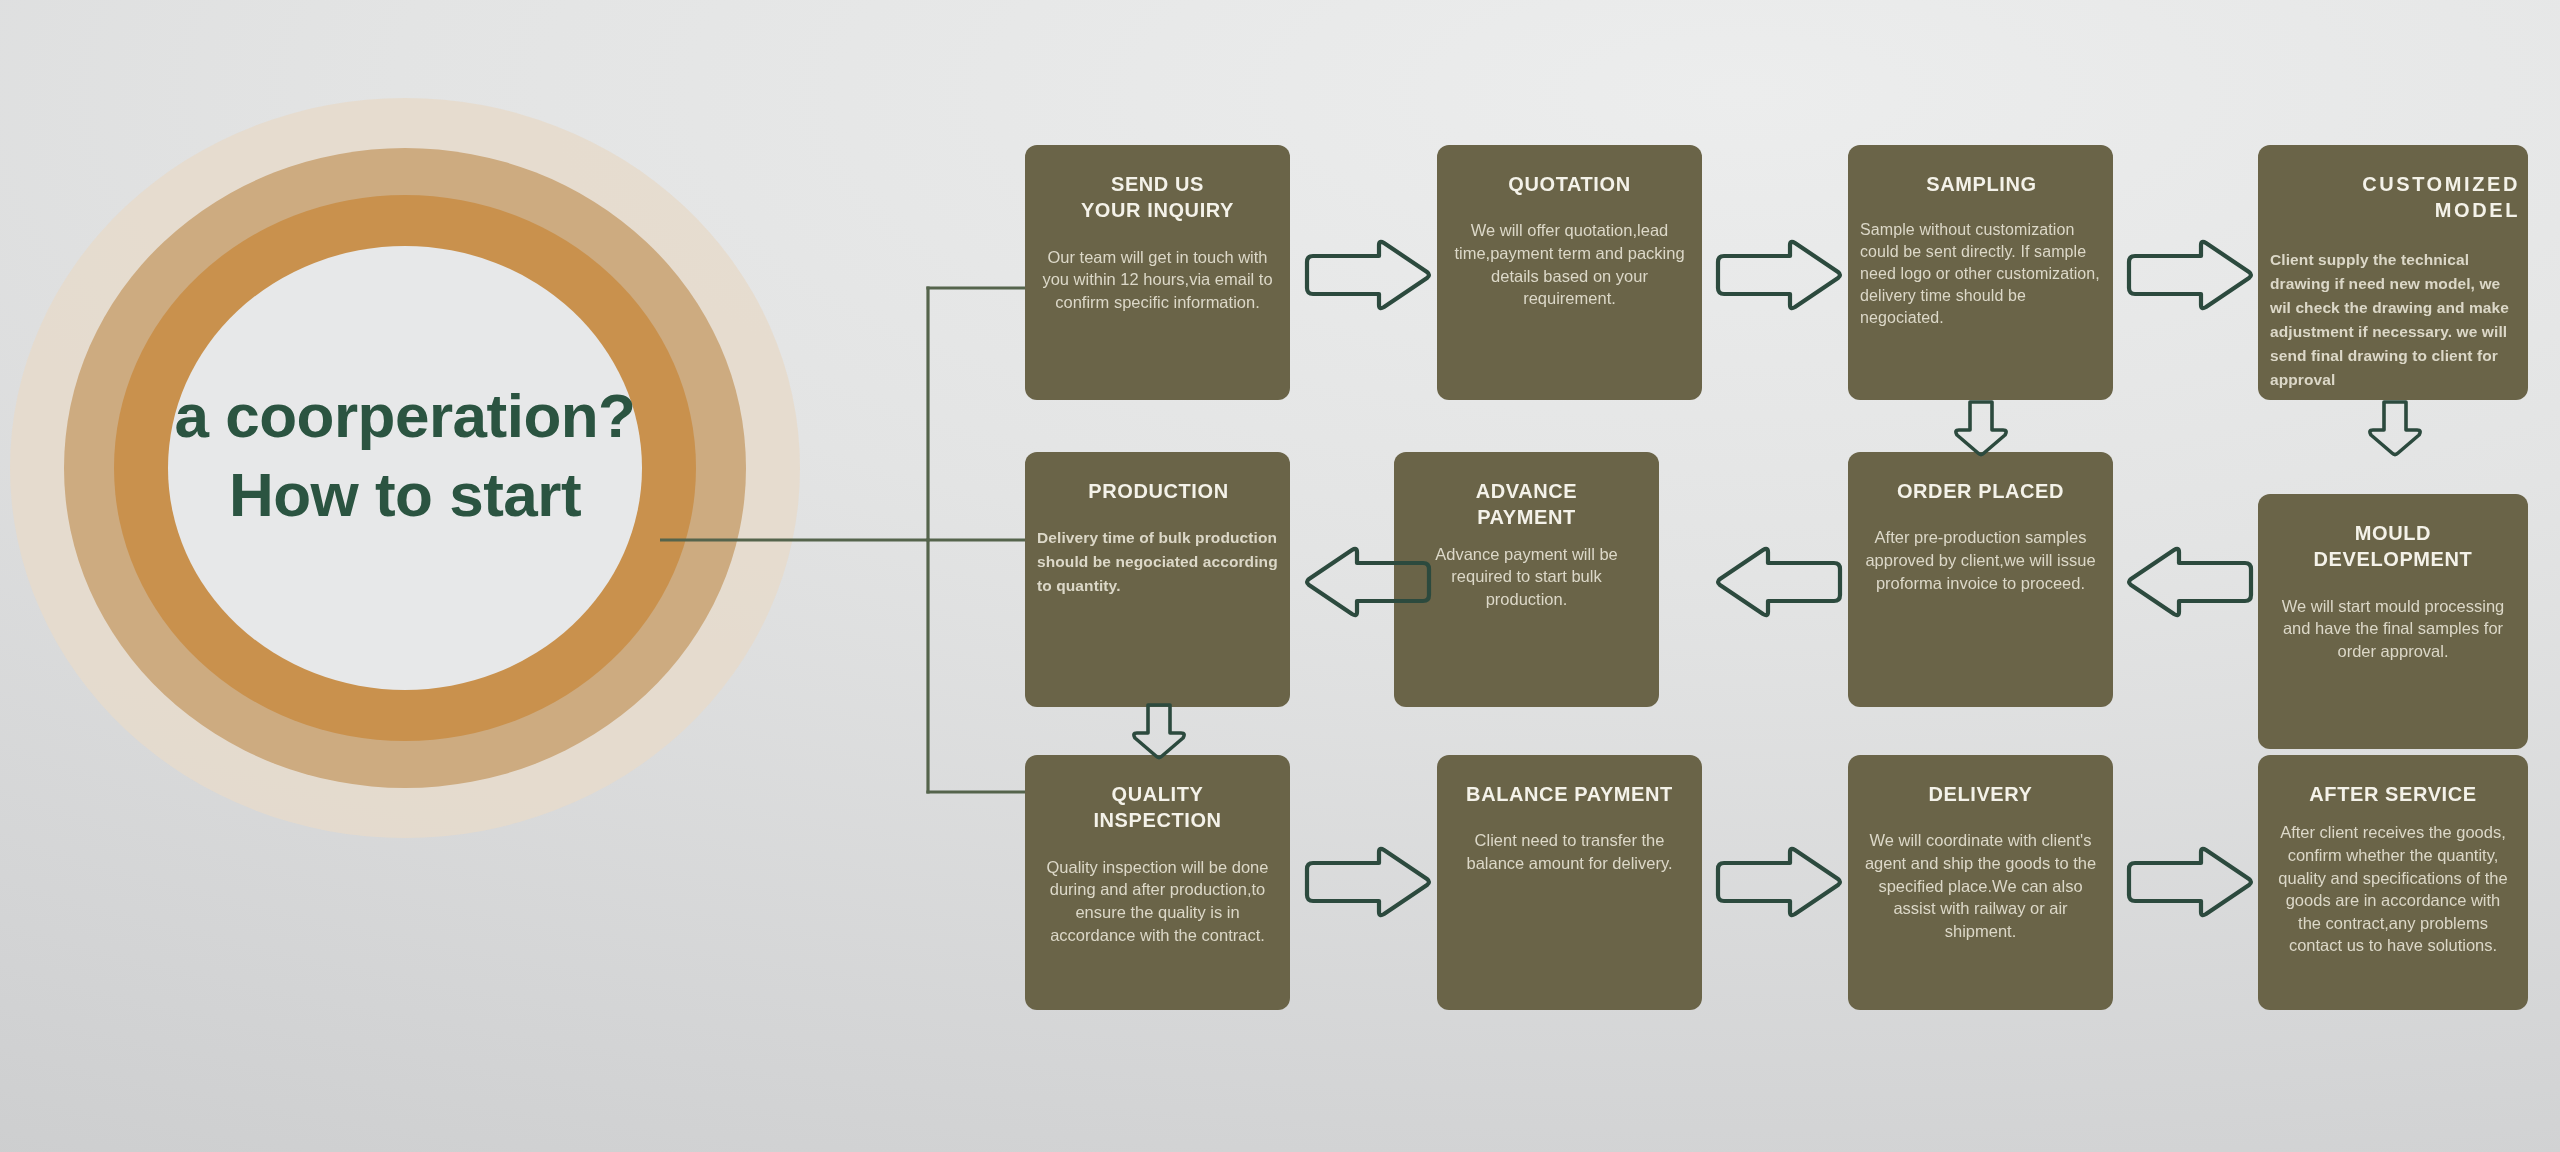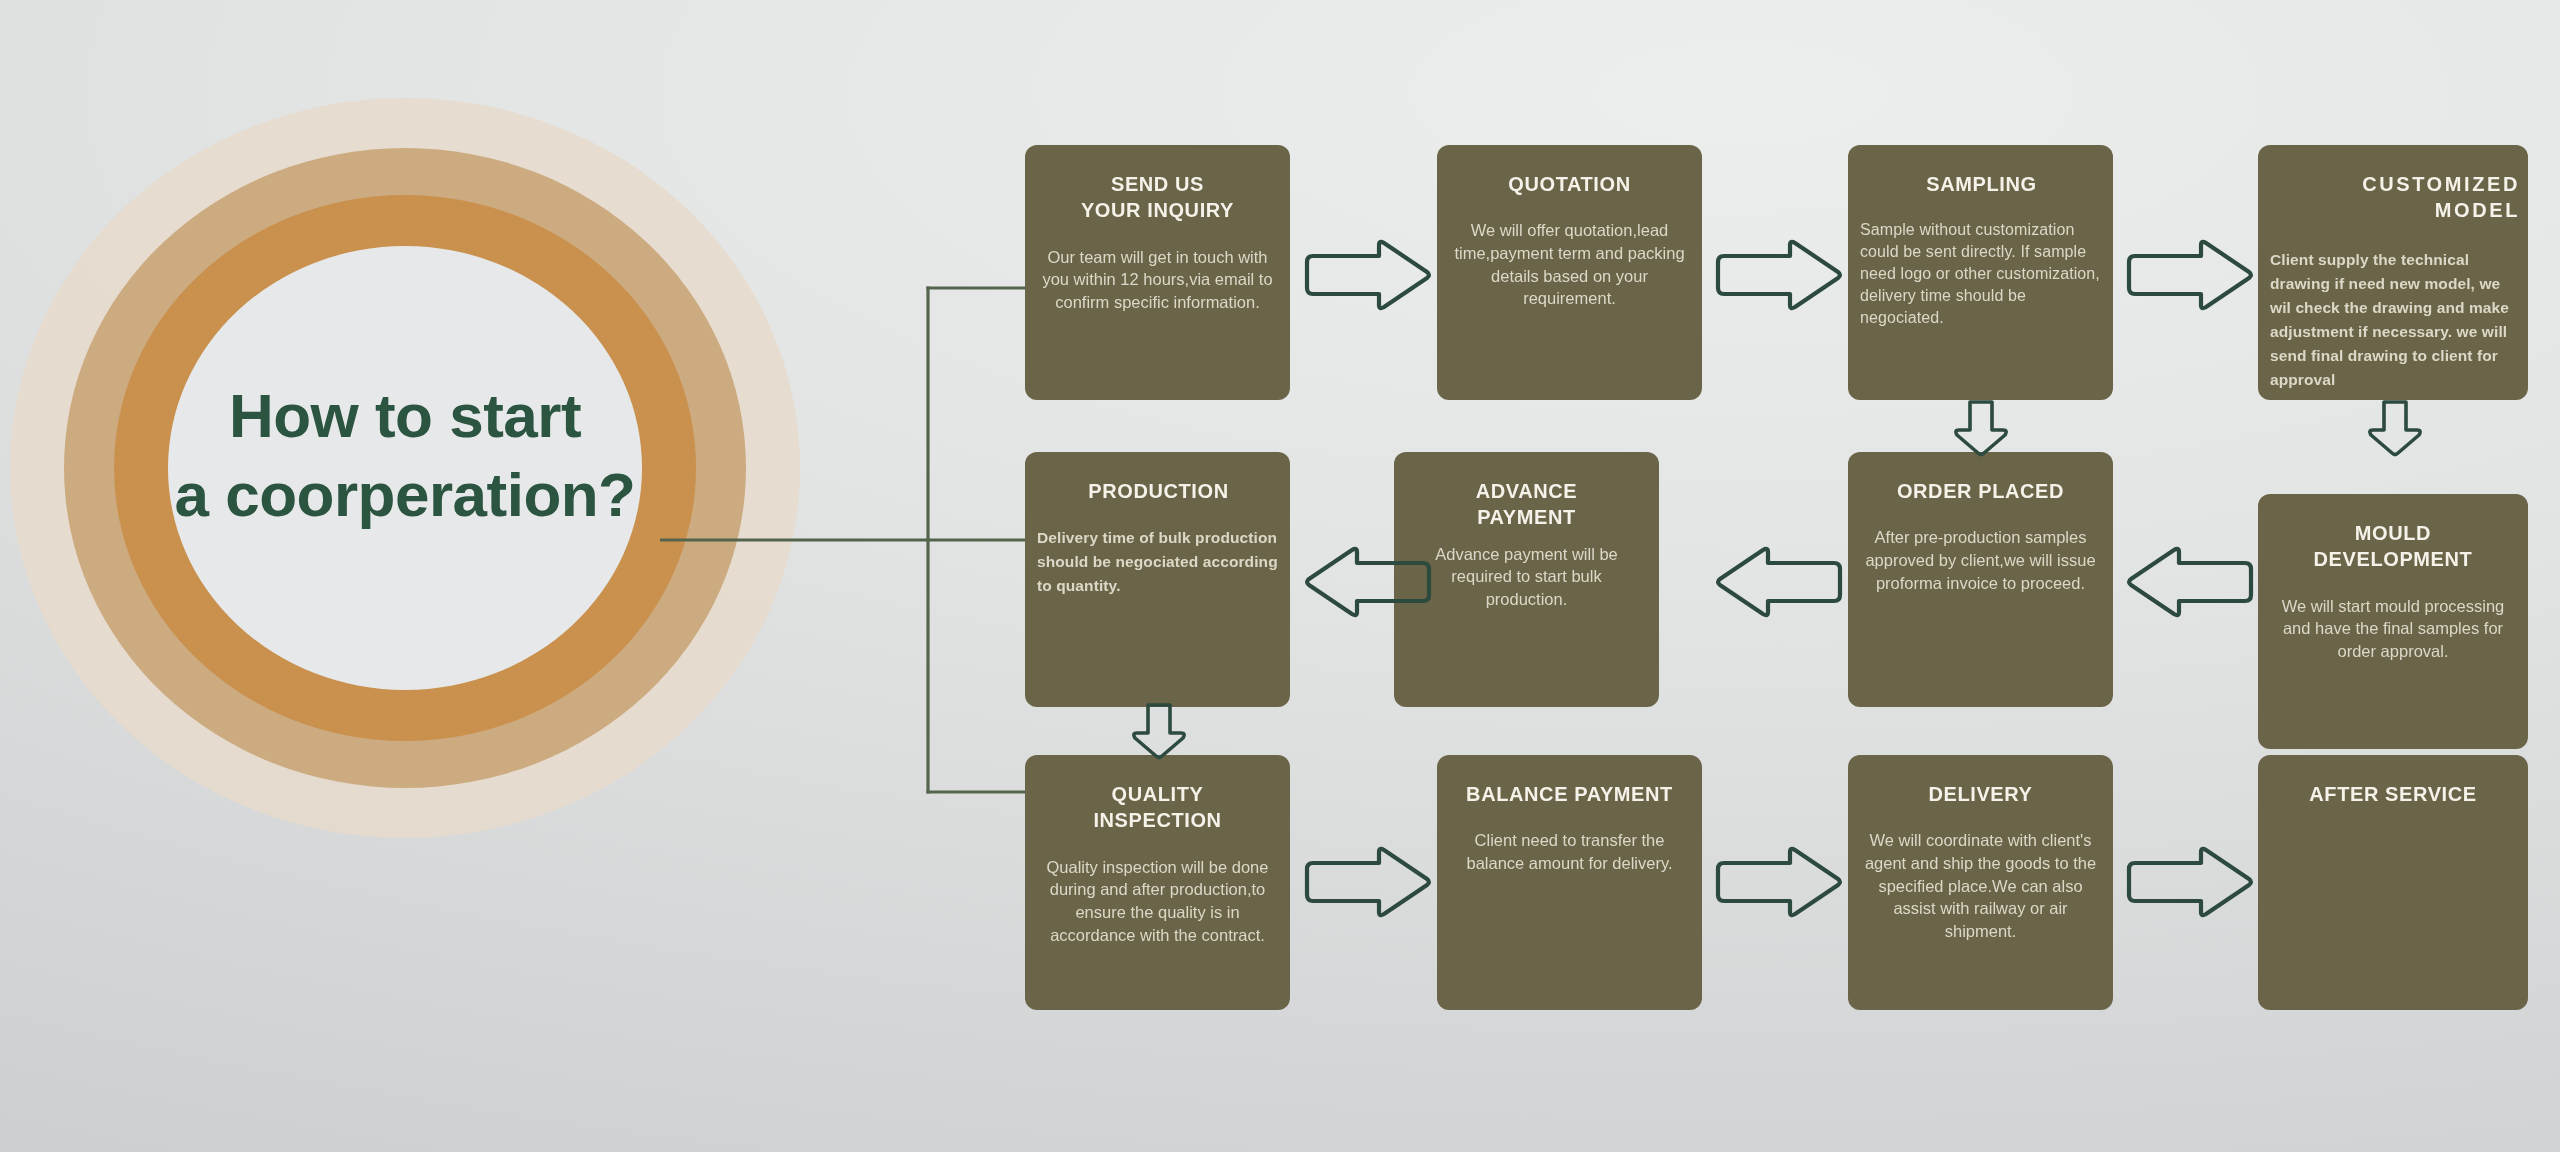--- a/index.html
+++ b/index.html
@@ -141,22 +141,22 @@
 
 <div id="stage" data-interactable="false">
 
   <div id="circle-group" data-interactable="false">
     <div class="ring ring-outer" data-interactable="false"></div>
     <div class="ring ring-mid" data-interactable="false"></div>
     <div class="ring ring-inner" data-interactable="false"></div>
     <div class="ring ring-core" data-interactable="false"></div>
 
     <div id="title-block" data-interactable="false">
+      <span class="title-line" data-interactable="false">a coorperation?</span>
       <span class="title-line" data-interactable="false">How to start</span>
-      <span class="title-line" data-interactable="false">a coorperation?</span>
     </div>
   </div>
 
   <svg id="bracket" viewBox="0 0 400 540" data-interactable="false">
     <g fill="none" stroke="#55644c" stroke-width="3.2" stroke-linecap="square">
 
       <line x1="0" y1="270" x2="268" y2="270"></line>
 
       <line x1="268" y1="18" x2="268" y2="522"></line>
 
@@ -224,20 +224,21 @@
     <span class="card-body" data-interactable="false">Client need to transfer the balance amount for delivery.</span>
   </div>
 
   <div class="card" style="left:1848px; top:755px; width:265px; height:255px;" data-interactable="true">
     <span class="card-title" data-interactable="false">DELIVERY</span>
     <span class="card-body" data-interactable="false">We will coordinate with client's agent and ship the goods to the specified place.We can also assist with railway or air shipment.</span>
   </div>
 
   <div class="card" style="left:2258px; top:755px; width:270px; height:255px;" data-interactable="true">
     <span class="card-title" data-interactable="false">AFTER SERVICE</span>
+    <span class="card-body" data-interactable="false" style="margin-top:14px;">After client receives the goods, confirm whether the quantity, quality and specifications of the goods are in accordance with the contract,any problems contact us to have solutions.</span>
   </div>
 
   <svg class="arrow" style="left:1303px; top:238px;" width="130" height="74" viewBox="0 0 130 74" data-interactable="false">
     <path d="M4 24 Q4 18 10 18 L76 18 L76 7 Q76 2 81 5 L124 34 Q128 37 124 40 L81 69 Q76 72 76 67 L76 56 L10 56 Q4 56 4 50 Z" fill="none" stroke="#2c4a3e" stroke-width="4.2" stroke-linejoin="round"></path>
   </svg>
 
   <svg class="arrow" style="left:1714px; top:238px;" width="130" height="74" viewBox="0 0 130 74" data-interactable="false">
     <path d="M4 24 Q4 18 10 18 L76 18 L76 7 Q76 2 81 5 L124 34 Q128 37 124 40 L81 69 Q76 72 76 67 L76 56 L10 56 Q4 56 4 50 Z" fill="none" stroke="#2c4a3e" stroke-width="4.2" stroke-linejoin="round"></path>
   </svg>
 

